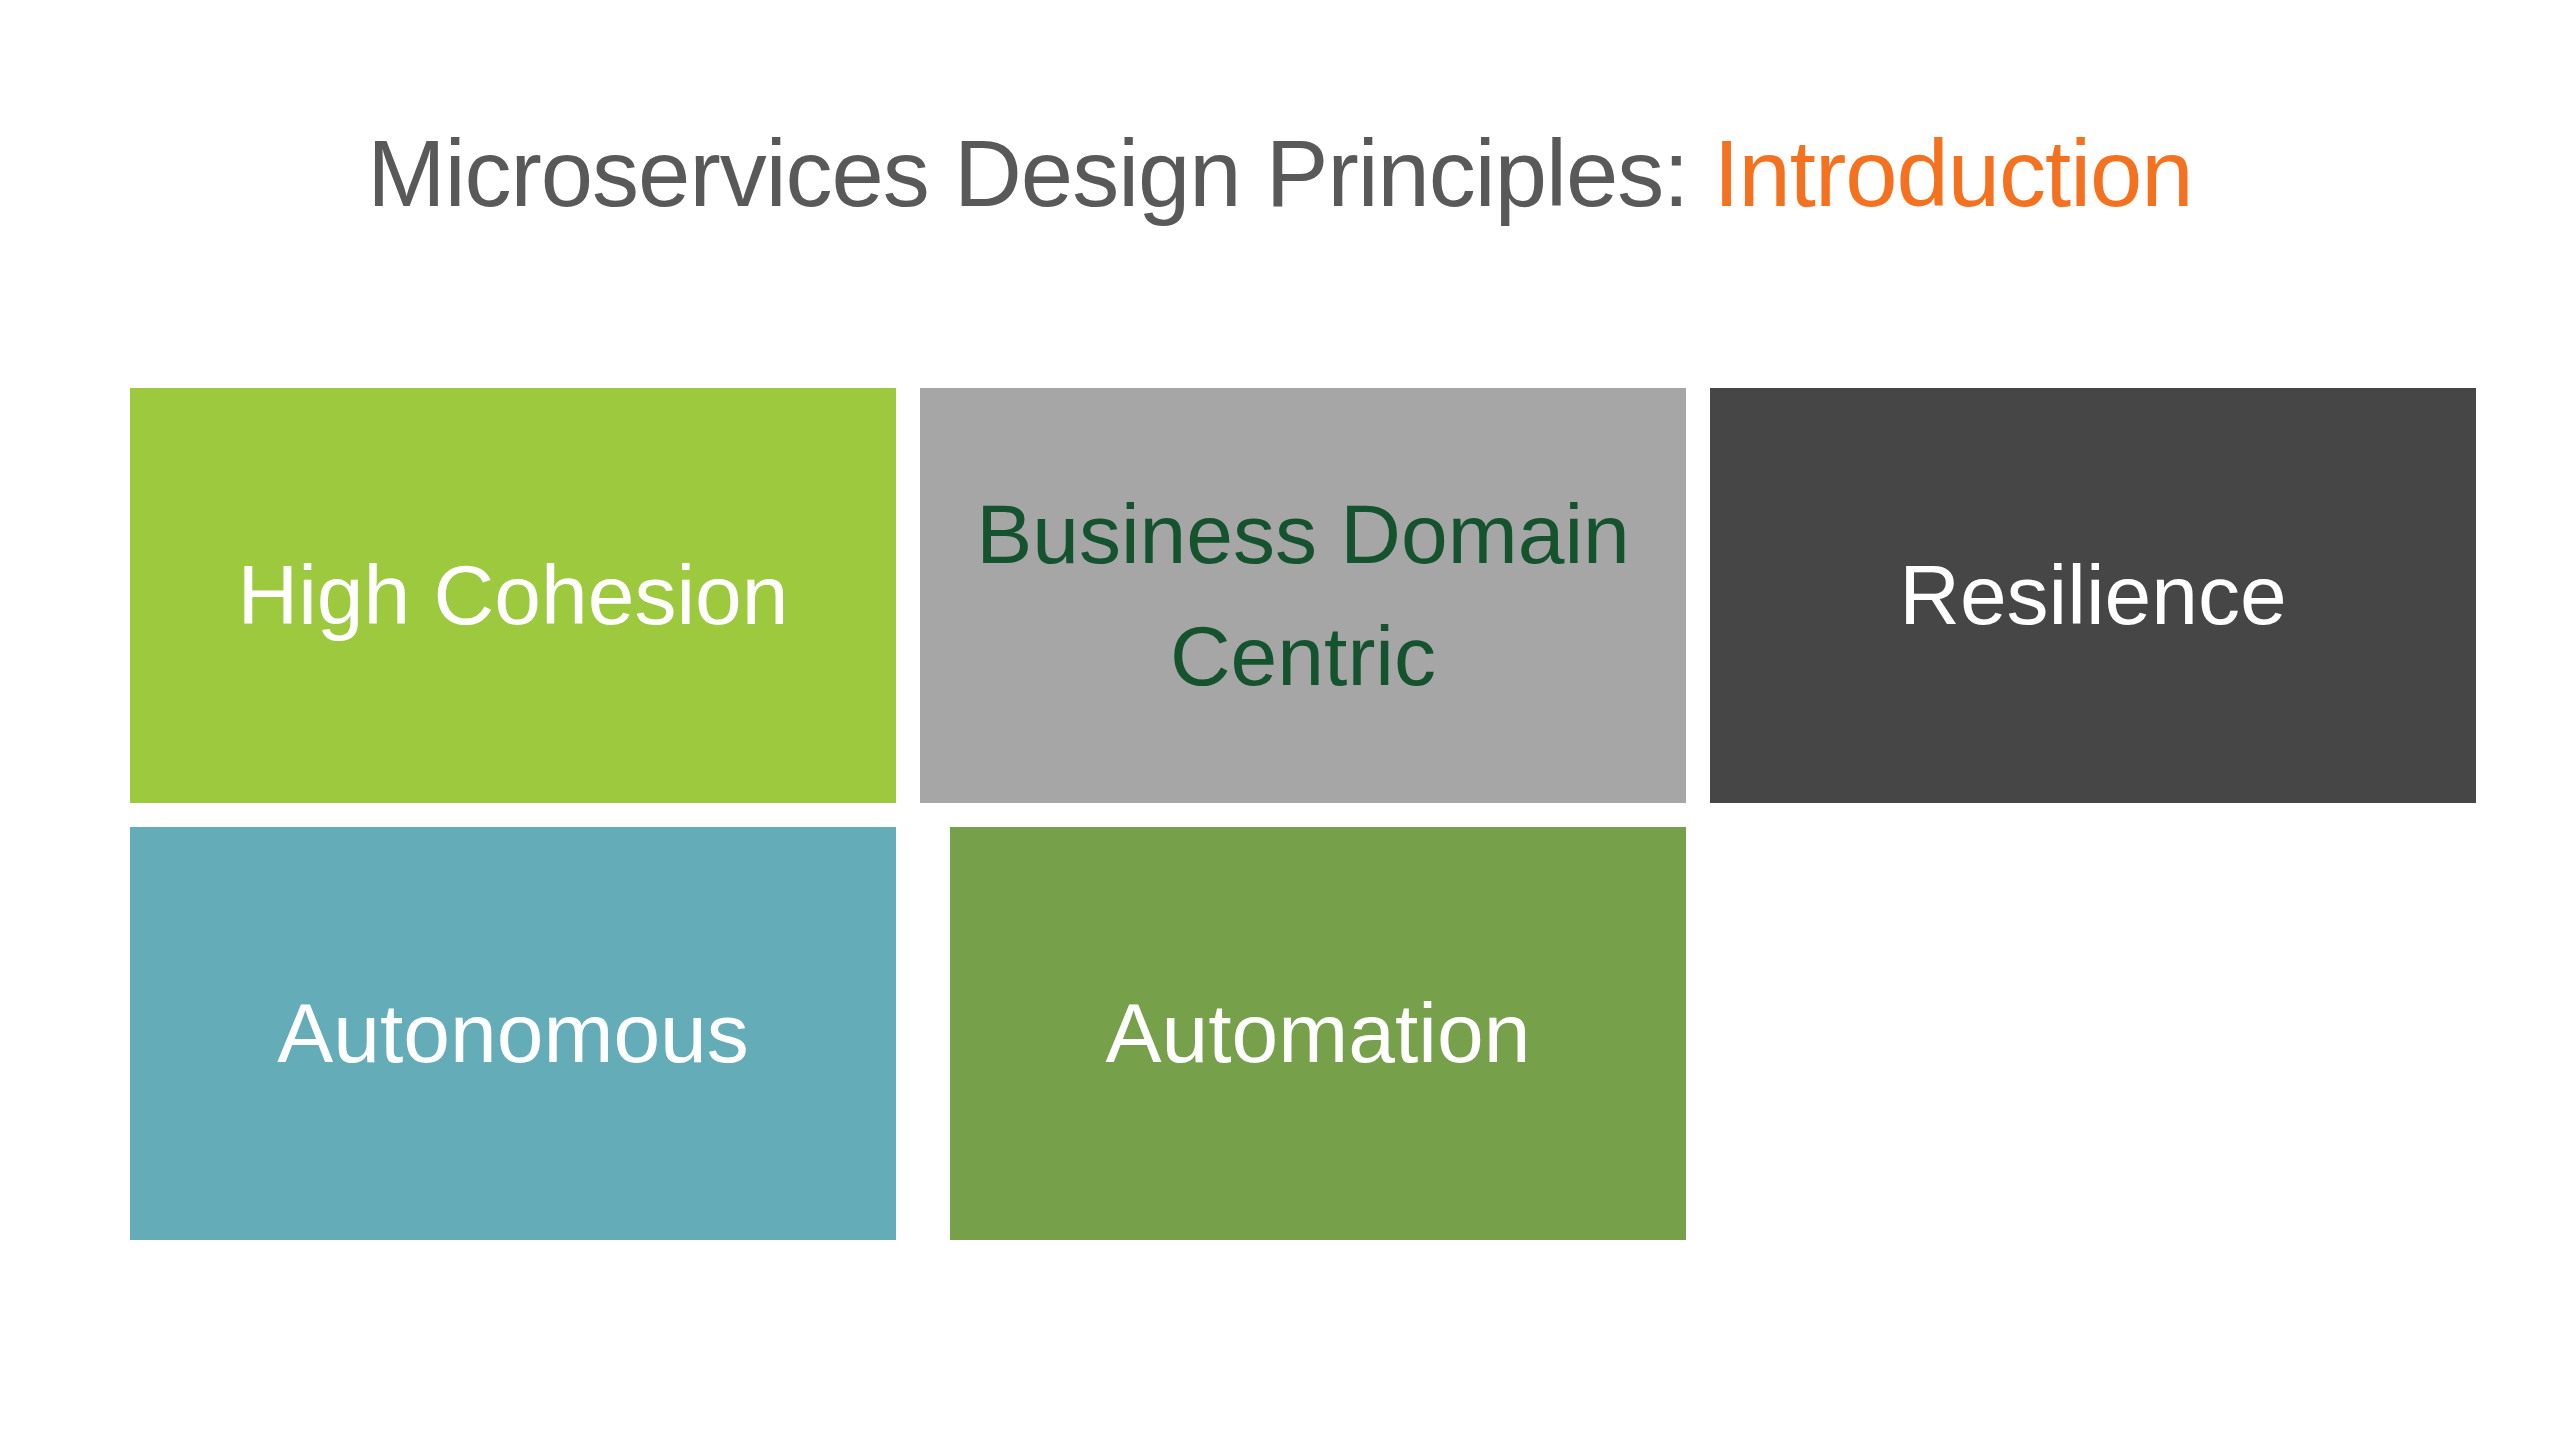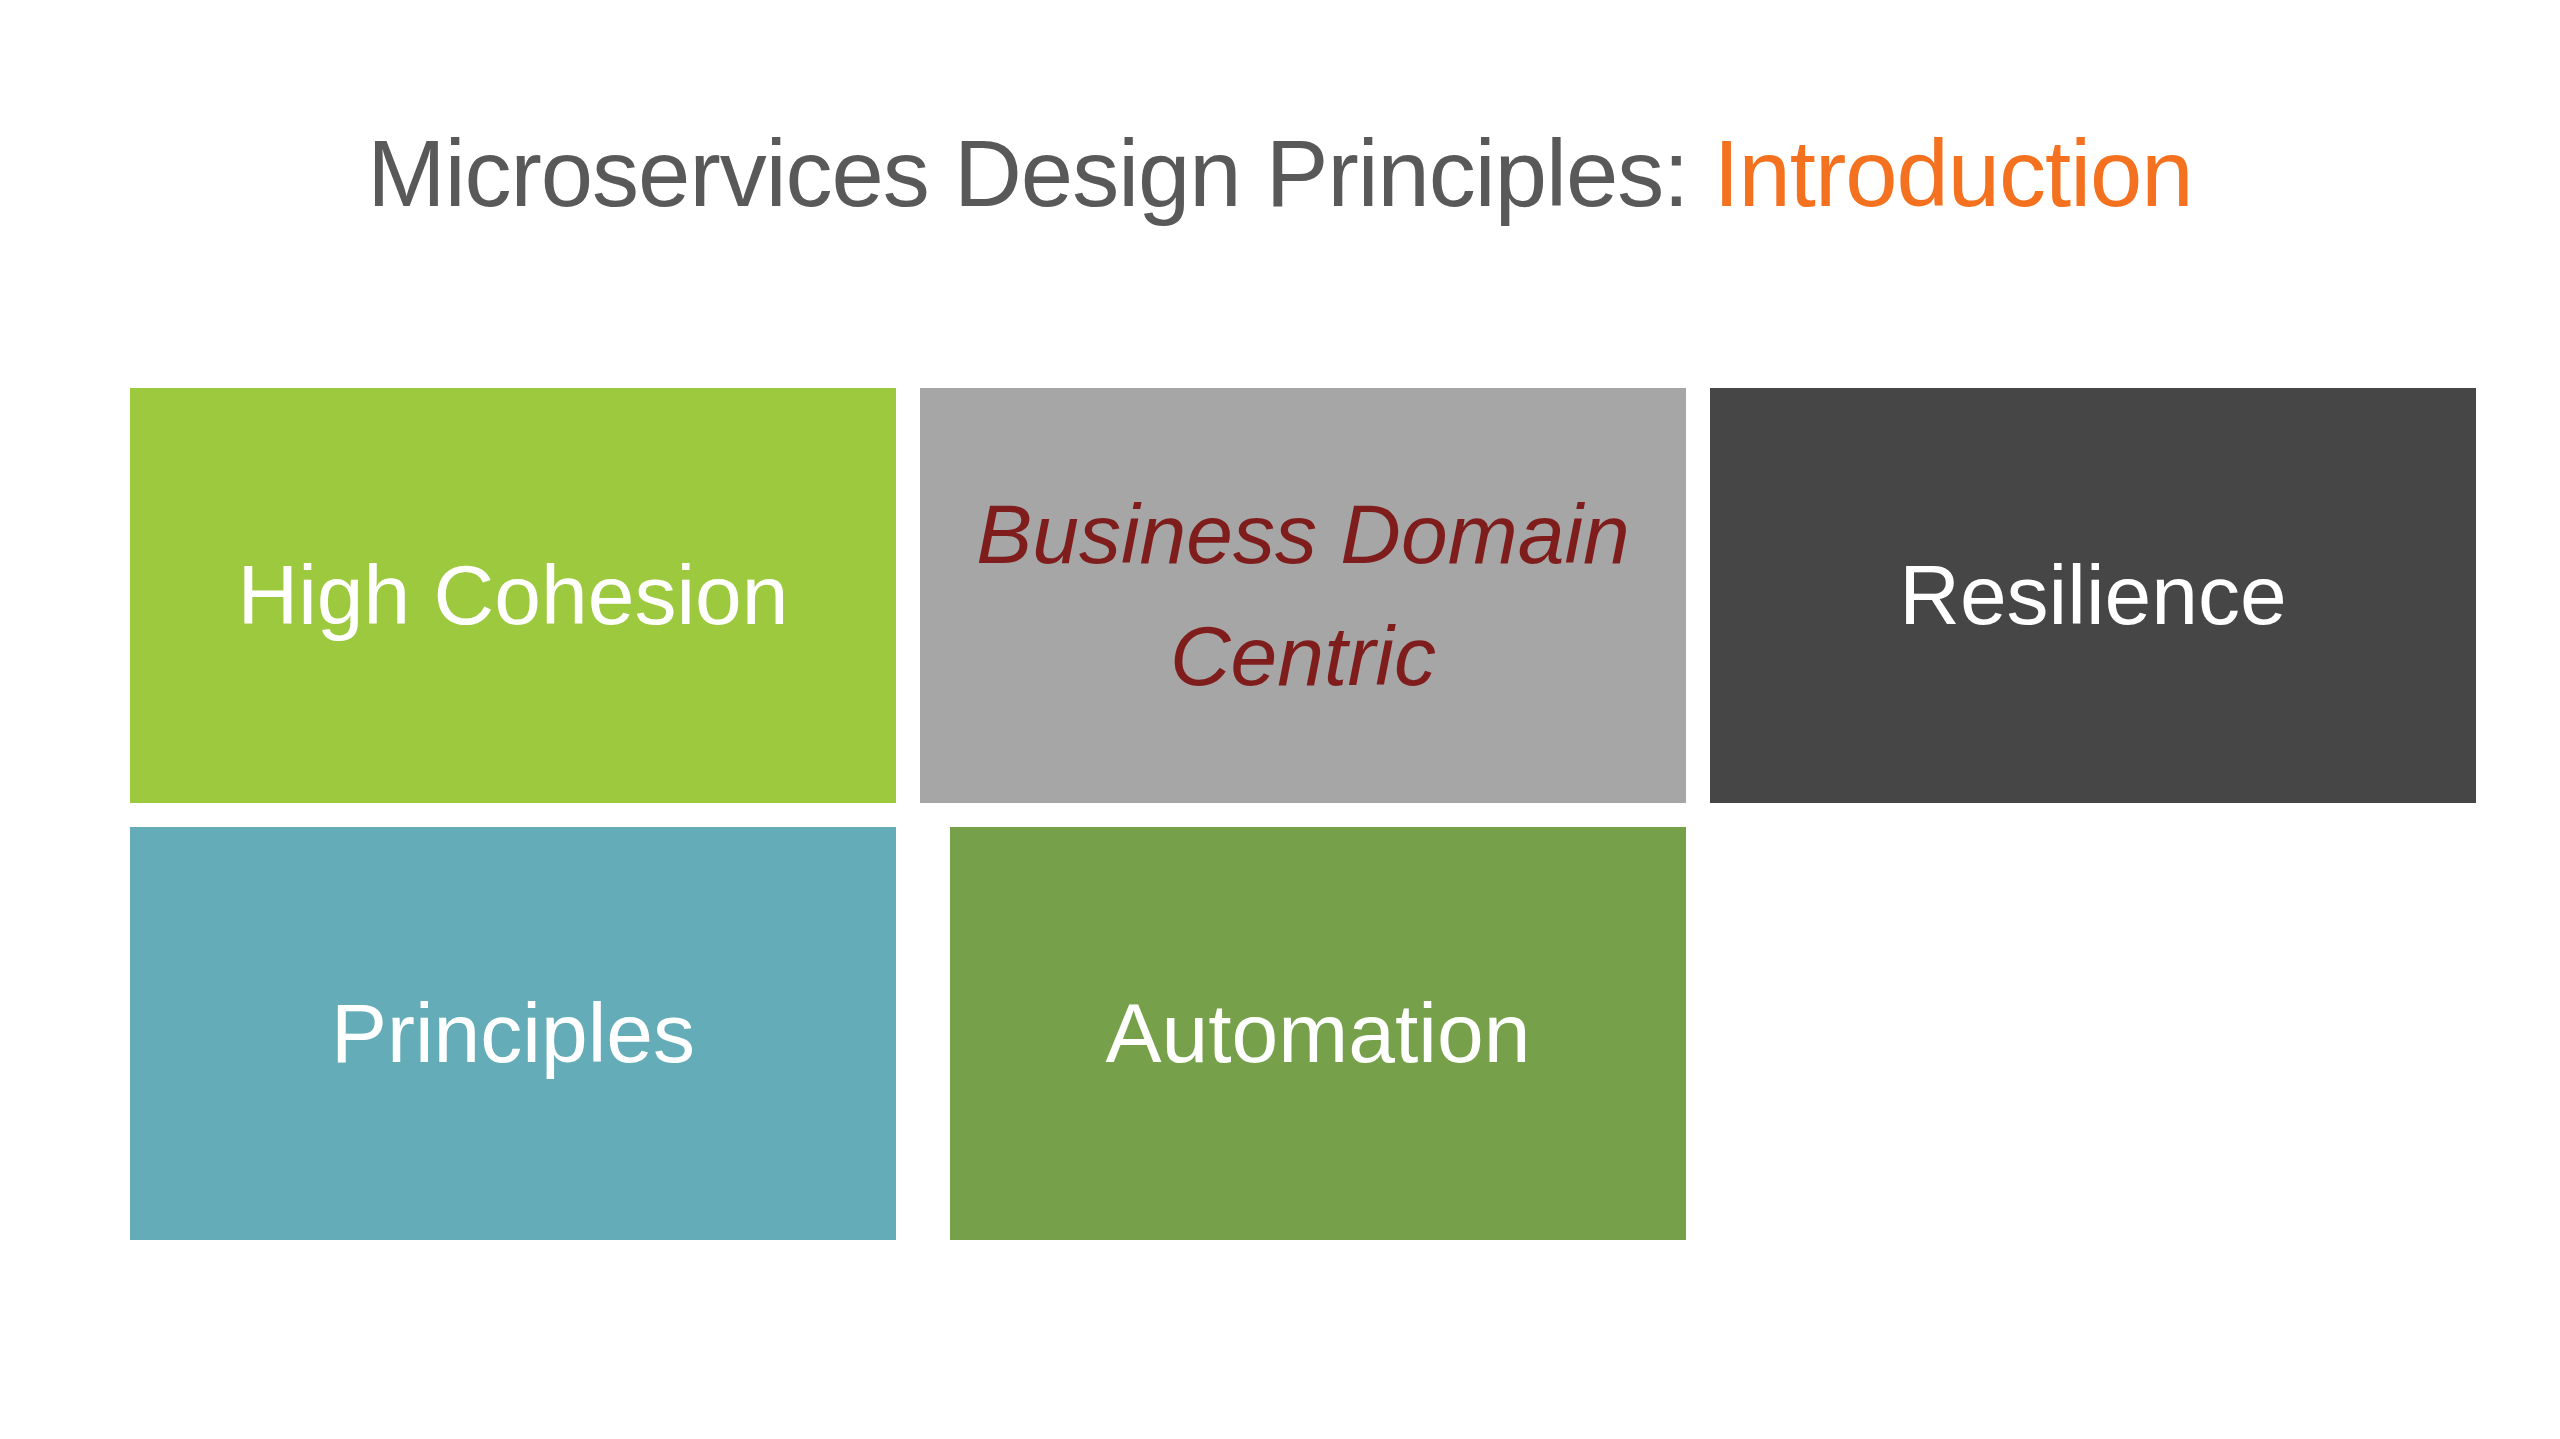--- a/index.html
+++ b/index.html
@@ -58,25 +58,25 @@
 <body>
 
 <div class="slide-title">
   <span>Microservices Design Principles: </span><span class="highlight">Introduction</span>
 </div>
 
 <div class="principles-grid">
   <div class="principle-box" style="background: rgb(156, 201, 62); color: rgb(255, 255, 255);">
     <span>High Cohesion</span>
   </div>
-  <div class="principle-box" style="background: rgb(166, 166, 166); color: #7f1d1d; font-style: italic;">
+  <div class="principle-box" style="background: rgb(166, 166, 166); color: #14532d;">
     <span>Business Domain Centric</span>
   </div>
   <div class="principle-box" style="background: rgb(70, 70, 70); color: rgb(255, 255, 255);">
     <span>Resilience</span>
   </div>
   <div class="principle-box" style="background: rgb(99, 172, 184); color: rgb(255, 255, 255);">
-    <span>Principles</span>
+    <span>Autonomous</span>
   </div>
   <div class="principle-box" style="background: rgb(118, 161, 74); color: rgb(255, 255, 255); margin-left: 30px;">
     <span>Automation</span>
   </div>
 </div>
 
 </body></html>

